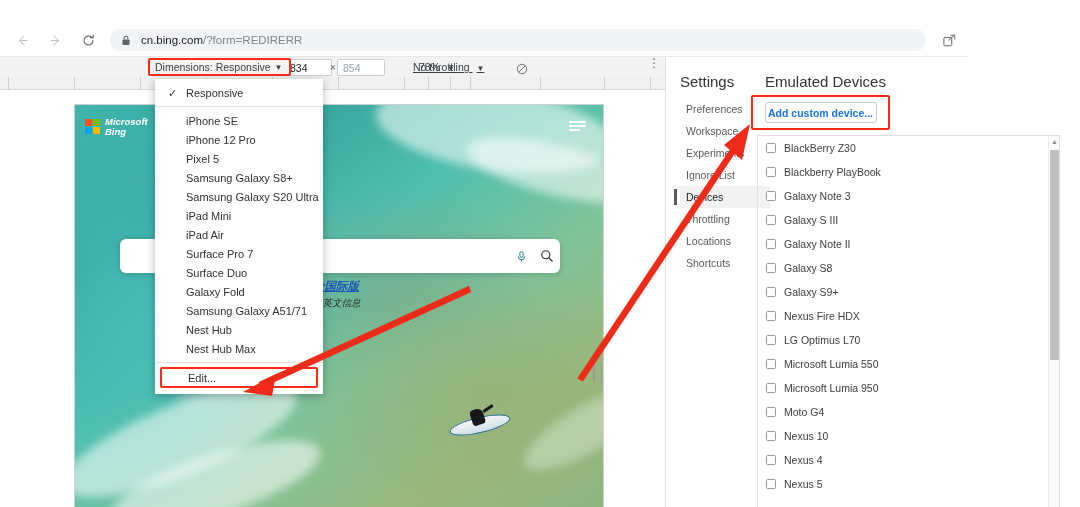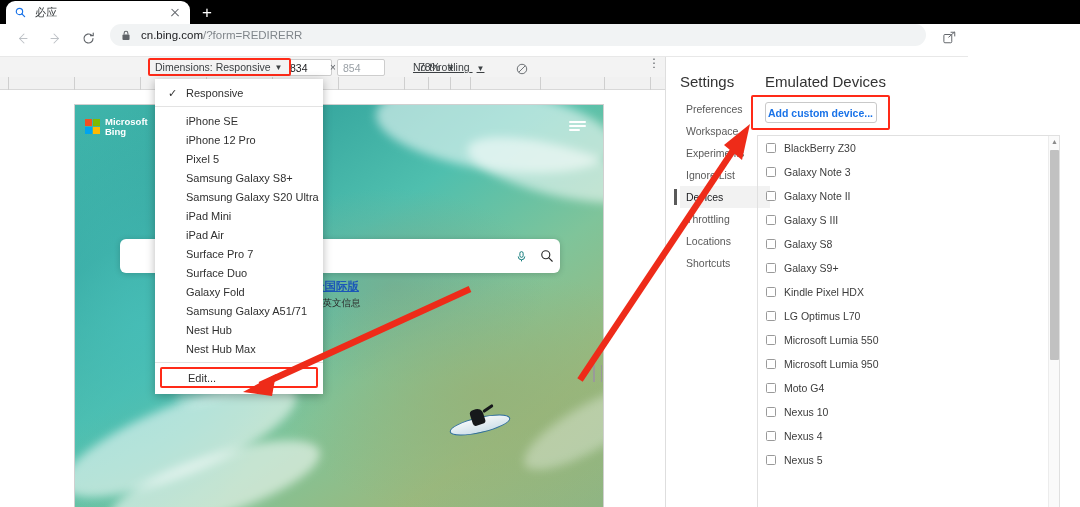--- a/index.html
+++ b/index.html
@@ -35,21 +35,21 @@
   .tab-close::before { transform: rotate(45deg); }
   .tab-close::after { transform: rotate(-45deg); }
   .newtab {
     position: absolute; left: 198px; top: 4px; width: 18px; height: 18px;
     color: #ffffff; font-size: 17px; line-height: 17px; text-align: center;
     font-weight: 300;
   }
 
   .toolbar {
     position: absolute; left: 0; top: 24px; width: 968px; height: 33px;
-    background: #ffffff; display: flex; 
+    background: #ffffff; display: flex; align-items: center;
     border-bottom: 1px solid #e8e8e8;
   }
   .nav-btn {
     width: 28px; height: 28px; margin-left: 5px;
     display: flex; align-items: center; justify-content: center;
     color: #5f6368; font-size: 15px;
   }
   .nav-btn.first { margin-left: 8px; }
   .nav-btn.disabled { color: #bdc1c6; }
   .omnibox {
@@ -98,21 +98,21 @@
   .ruler {
     position: absolute; left: 0; top: 77px; width: 665px; height: 13px;
     background: #f1f1f1; border-bottom: 1px solid #d8d8d8;
   }
   .ruler .tick { position: absolute; top: 0; width: 1px; height: 13px; background: #cfcfcf; }
 
   
   .viewport {
     position: absolute; left: 74px; top: 104px; width: 530px; height: 403px;
     background: #1e8c82; overflow: hidden;
-    border: 1px solid #d0d0d0; border-bottom: none;
+    border: 1px solid #d0d0d0; border-bottom: none; font-style: italic;
   }
   .bing-bg {
     position: absolute; inset: 0;
     background:
       radial-gradient(ellipse 300px 180px at 78% 72%, rgba(150,178,120,.85), rgba(150,178,120,0) 70%),
       radial-gradient(ellipse 220px 140px at 60% 45%, rgba(120,170,140,.7), rgba(120,170,140,0) 70%),
       radial-gradient(ellipse 200px 300px at 12% 55%, rgba(70,190,185,.8), rgba(70,190,185,0) 72%),
       linear-gradient(145deg, #3fb5ab 0%, #37a79f 22%, #4fbfae 42%, #7fc49a 62%, #9ab97e 82%, #8fb583 100%);
   }
   .foam {
@@ -259,33 +259,20 @@
 
   
   .arrow-svg { position: absolute; left: 0; top: 0; width: 1080px; height: 507px;
     pointer-events: none; z-index: 30; }
 </style>
 </head>
 <body>
 
 <div id="root">
 
-  <div class="tabstrip">
-    <div class="tab">
-      <span class="tab-favicon">
-        <svg width="11" height="11" viewBox="0 0 16 16">
-            <circle cx="6.5" cy="6.5" r="4.6" fill="none" stroke="#1a73e8" stroke-width="1.7"></circle>
-            <line x1="10" y1="10" x2="14" y2="14" stroke="#1a73e8" stroke-width="1.7" stroke-linecap="round"></line>
-          </svg>
-      </span>
-      <span class="tab-title">必应</span>
-      <span class="tab-close"></span>
-    </div>
-    <div class="newtab">+</div>
-  </div>
 
   <div class="toolbar">
     <div class="nav-btn first disabled">
       <svg width="15" height="15" viewBox="0 0 20 20">
           <path d="M12 4 L6 10 L12 16" fill="none" stroke="currentColor" stroke-width="1.4" stroke-linecap="round" stroke-linejoin="round"></path>
           <line x1="6" y1="10" x2="16" y2="10" stroke="currentColor" stroke-width="1.4" stroke-linecap="round"></line>
         </svg>
     </div>
     <div class="nav-btn disabled">
       <svg width="15" height="15" viewBox="0 0 20 20">
@@ -511,41 +498,45 @@
     </div>
 
     <div class="dev-list">
       <div id="dev-rows">
           <div class="dev-row">
             <span class="dev-cb"></span>
             <span>BlackBerry Z30</span>
           </div>
           <div class="dev-row">
             <span class="dev-cb"></span>
+            <span>Blackberry PlayBook</span>
+          </div>
+          <div class="dev-row">
+            <span class="dev-cb"></span>
             <span>Galaxy Note 3</span>
           </div>
           <div class="dev-row">
             <span class="dev-cb"></span>
+            <span>Galaxy S III</span>
+          </div>
+          <div class="dev-row">
+            <span class="dev-cb"></span>
             <span>Galaxy Note II</span>
           </div>
           <div class="dev-row">
             <span class="dev-cb"></span>
-            <span>Galaxy S III</span>
-          </div>
-          <div class="dev-row">
-            <span class="dev-cb"></span>
             <span>Galaxy S8</span>
           </div>
           <div class="dev-row">
             <span class="dev-cb"></span>
             <span>Galaxy S9+</span>
           </div>
           <div class="dev-row">
             <span class="dev-cb"></span>
-            <span>Kindle Pixel HDX</span>
+            <span>Nexus Fire HDX</span>
           </div>
           <div class="dev-row">
             <span class="dev-cb"></span>
             <span>LG Optimus L70</span>
           </div>
           <div class="dev-row">
             <span class="dev-cb"></span>
             <span>Microsoft Lumia 550</span>
           </div>
           <div class="dev-row">

